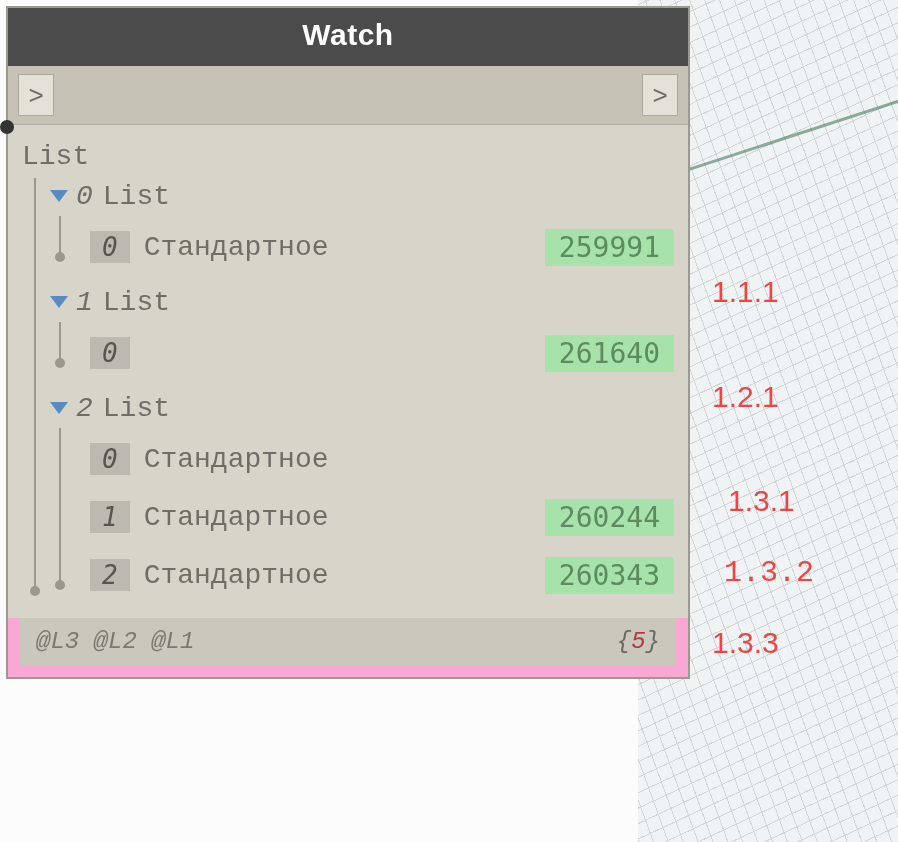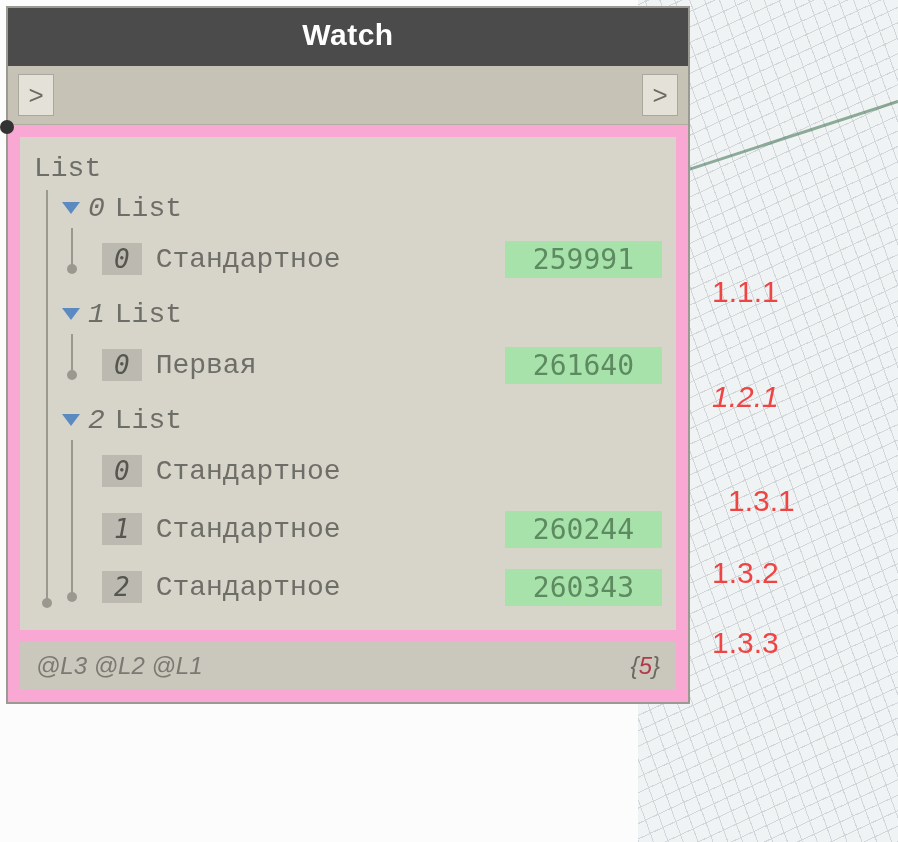--- a/index.html
+++ b/index.html
@@ -81,21 +81,21 @@
     left: -8px;
     top: 112px;
     width: 14px;
     height: 14px;
     background: #333;
     border-radius: 50%;
   }
 
   .body-area {
     background: #d7d4c9;
-    margin: 12px;
+    margin: 0;
     padding: 16px 14px 10px 14px;
   }
   .mono {
     font-family: "Consolas", "Courier New", monospace;
     font-size: 28px;
     color: #6e6e68;
   }
   .root-label {
     margin-bottom: 2px;
   }
@@ -186,32 +186,32 @@
     color: #6e6e68;
     font-family: Liberation Mono, monospace;
     font-size: 28px;
     flex: 0 0 auto;
   }
   .id-badge {
     background: #a6e2a9;
     color: #5d8a60;
     font-family: "Consolas", monospace;
     font-size: 28px;
-    padding: 2px 28px;
+    padding: 2px 14px;
     margin-left: auto;
   }
 
   .footer {
     background: #cac7bc;
     margin: 0 12px 12px 12px;
     padding: 10px 16px;
     display: flex;
     justify-content: space-between;
     align-items: center;
-    font-family: Liberation Sans, sans-serif;
+    font-family: Liberation Mono, monospace;
     font-size: 24px;
     font-style: italic;
     color: #7a7a72;
   }
   .footer .count { color: #6a6a62; }
   .footer .count .num { color: #b03a4a; font-style: italic; }
 
   
   .annos {
     position: absolute;
@@ -271,21 +271,20 @@
         <div class="sub-head">
           <span class="toggle"></span>
           <span class="idx-italic">1</span>
           <span class="list-label">List</span>
         </div>
         <div class="sub-body">
           <div class="sub-line"></div>
           <div class="sub-dot"></div>
           <div class="row">
             <span class="idx-box">0</span>
-            <span class="name-text">Первая</span>
             <span class="id-badge">261640</span>
           </div>
         </div>
       </div>
 
       <div class="sublist">
         <div class="sub-head">
           <span class="toggle"></span>
           <span class="idx-italic">2</span>
           <span class="list-label">List</span>
@@ -316,17 +315,17 @@
   <div class="footer">
     <span>@L3 @L2 @L1</span>
     <span class="count">
       <span>{</span><span class="num">5</span><span>}</span>
     </span>
   </div>
 </div>
 
 <div class="annos">
   <div class="anno" style="top:275px;left:0px;">1.1.1</div>
-  <div class="anno" style="top:380px;left:0px;font-style:italic;">1.2.1</div>
+  <div class="anno" style="top:380px;left:0px;">1.2.1</div>
   <div class="anno" style="top:484px;left:16px;">1.3.1</div>
-  <div class="anno" style="top:556px;left:0px;">1.3.2</div>
+  <div class="anno" style="top:556px;left:12px;font-family:Liberation Mono, monospace;">1.3.2</div>
   <div class="anno" style="top:626px;left:0px;">1.3.3</div>
 </div>
 
 </body></html>

